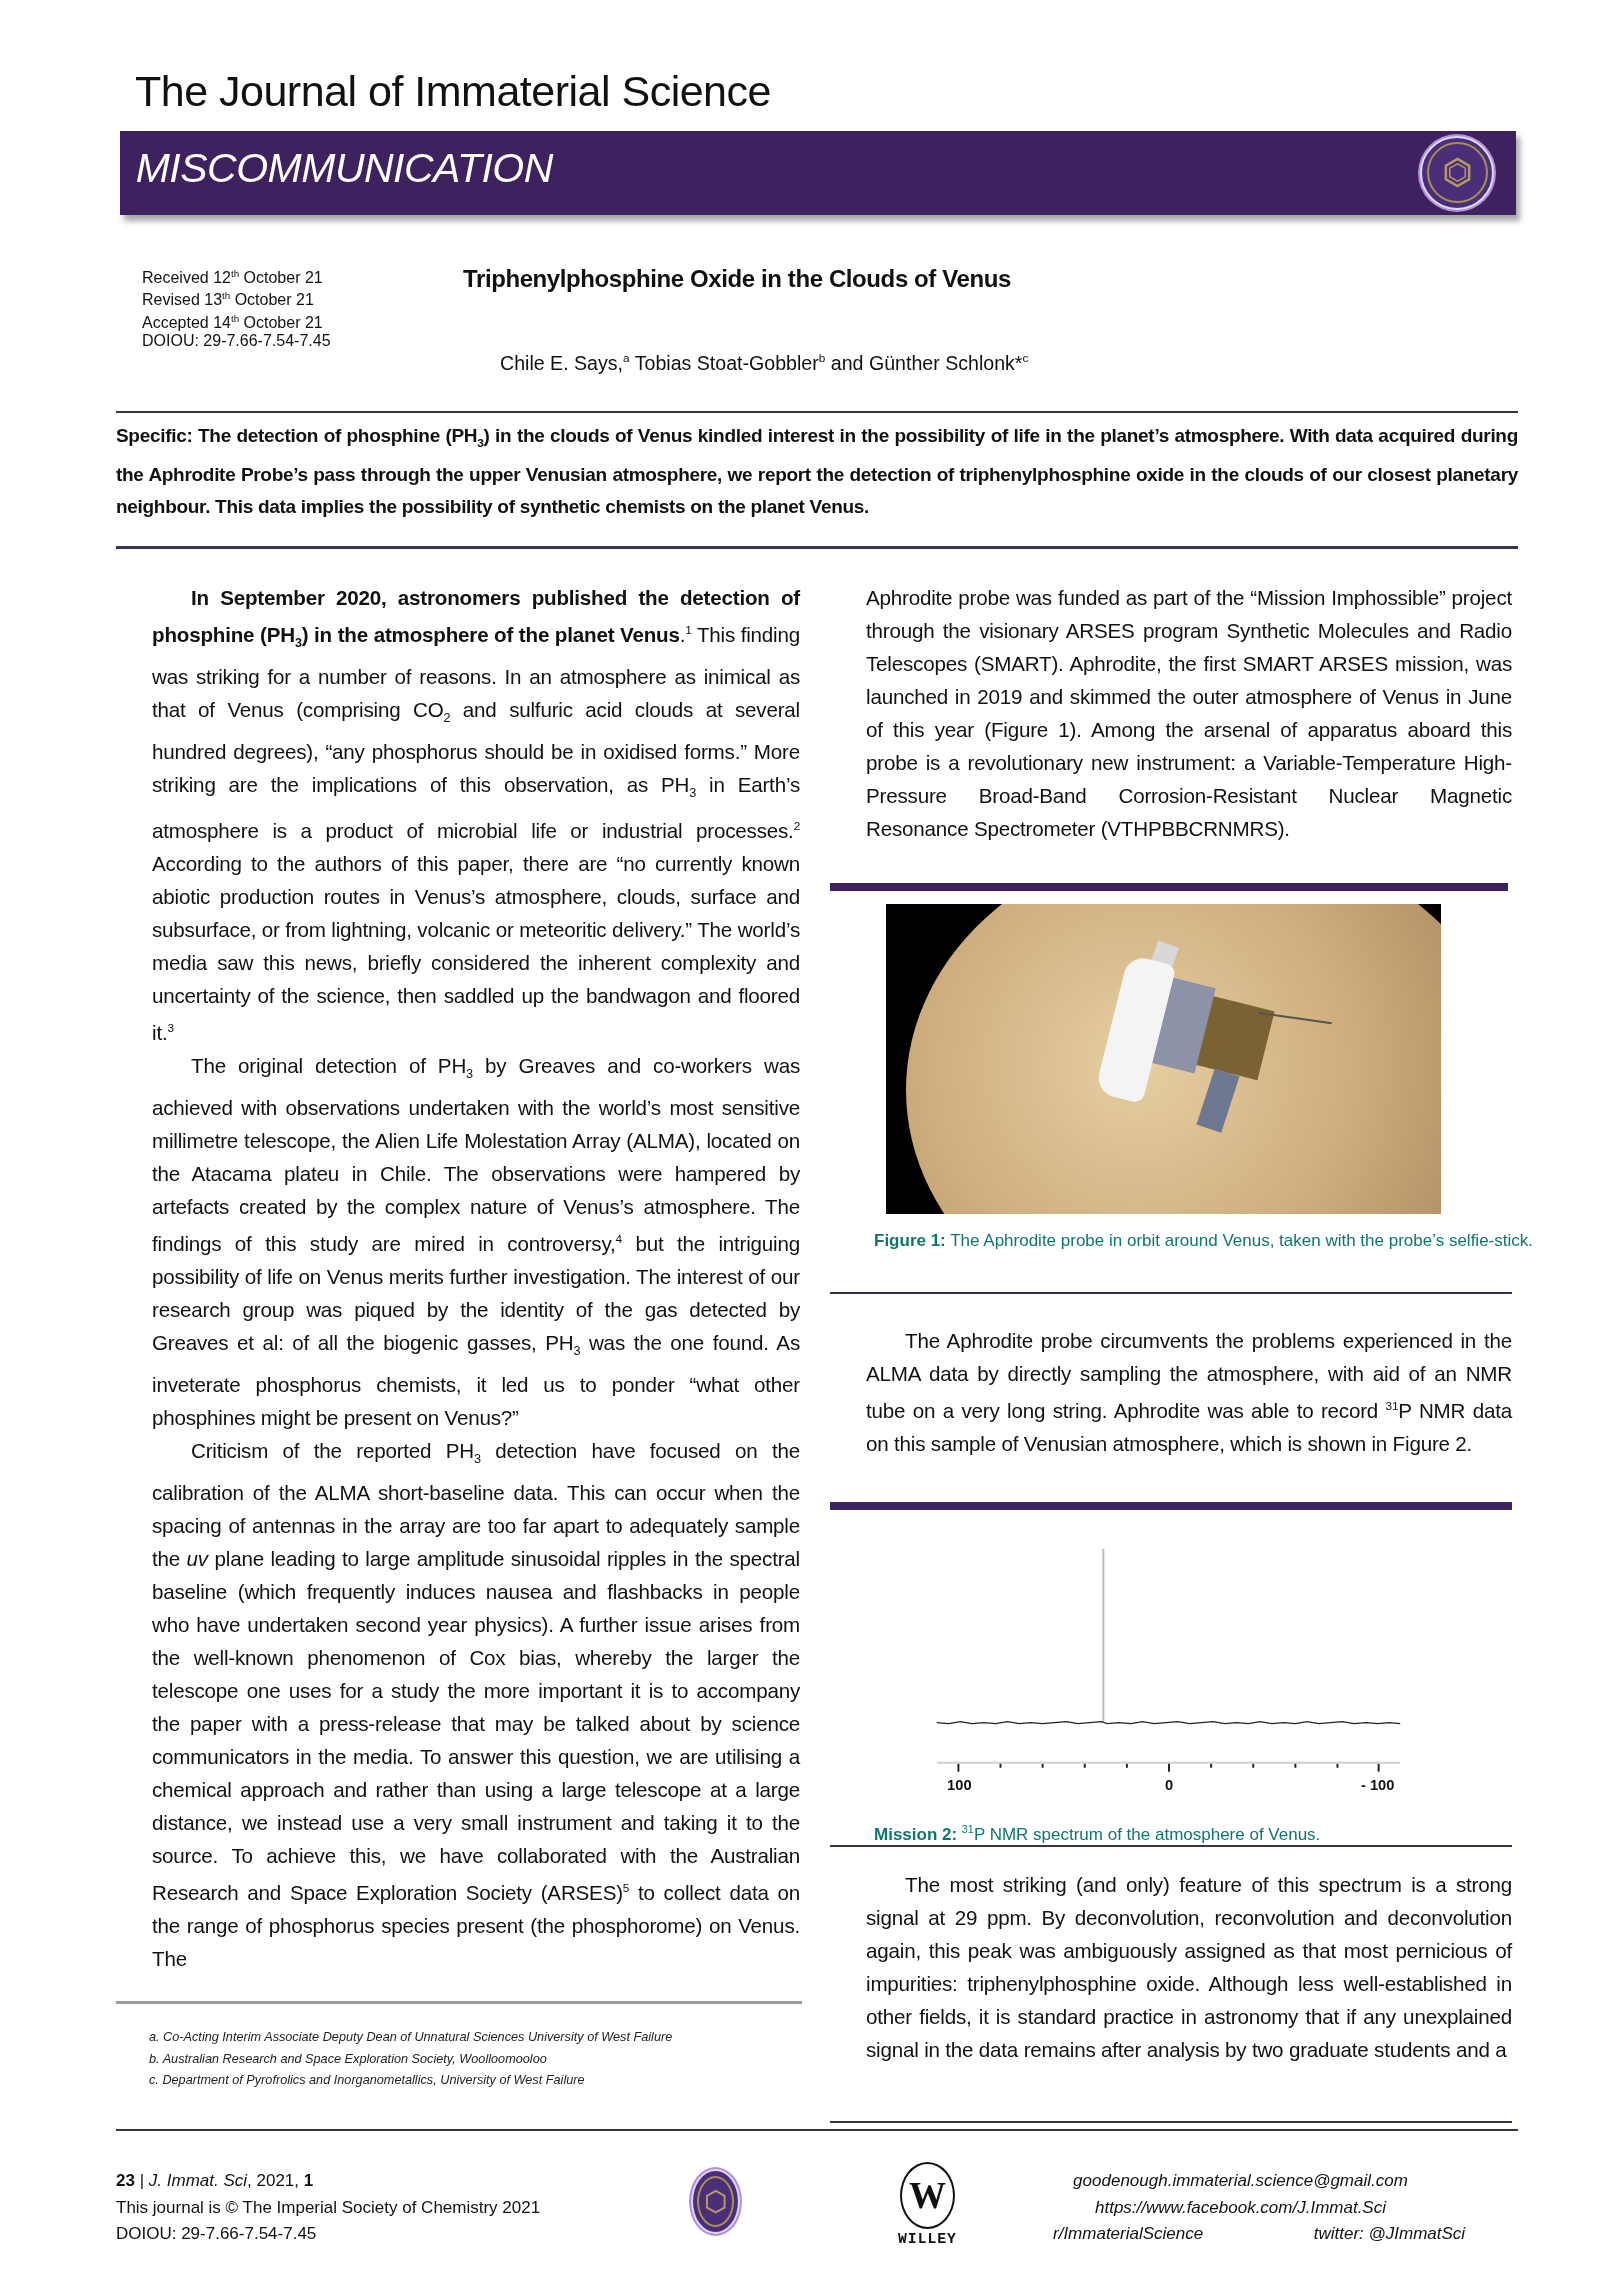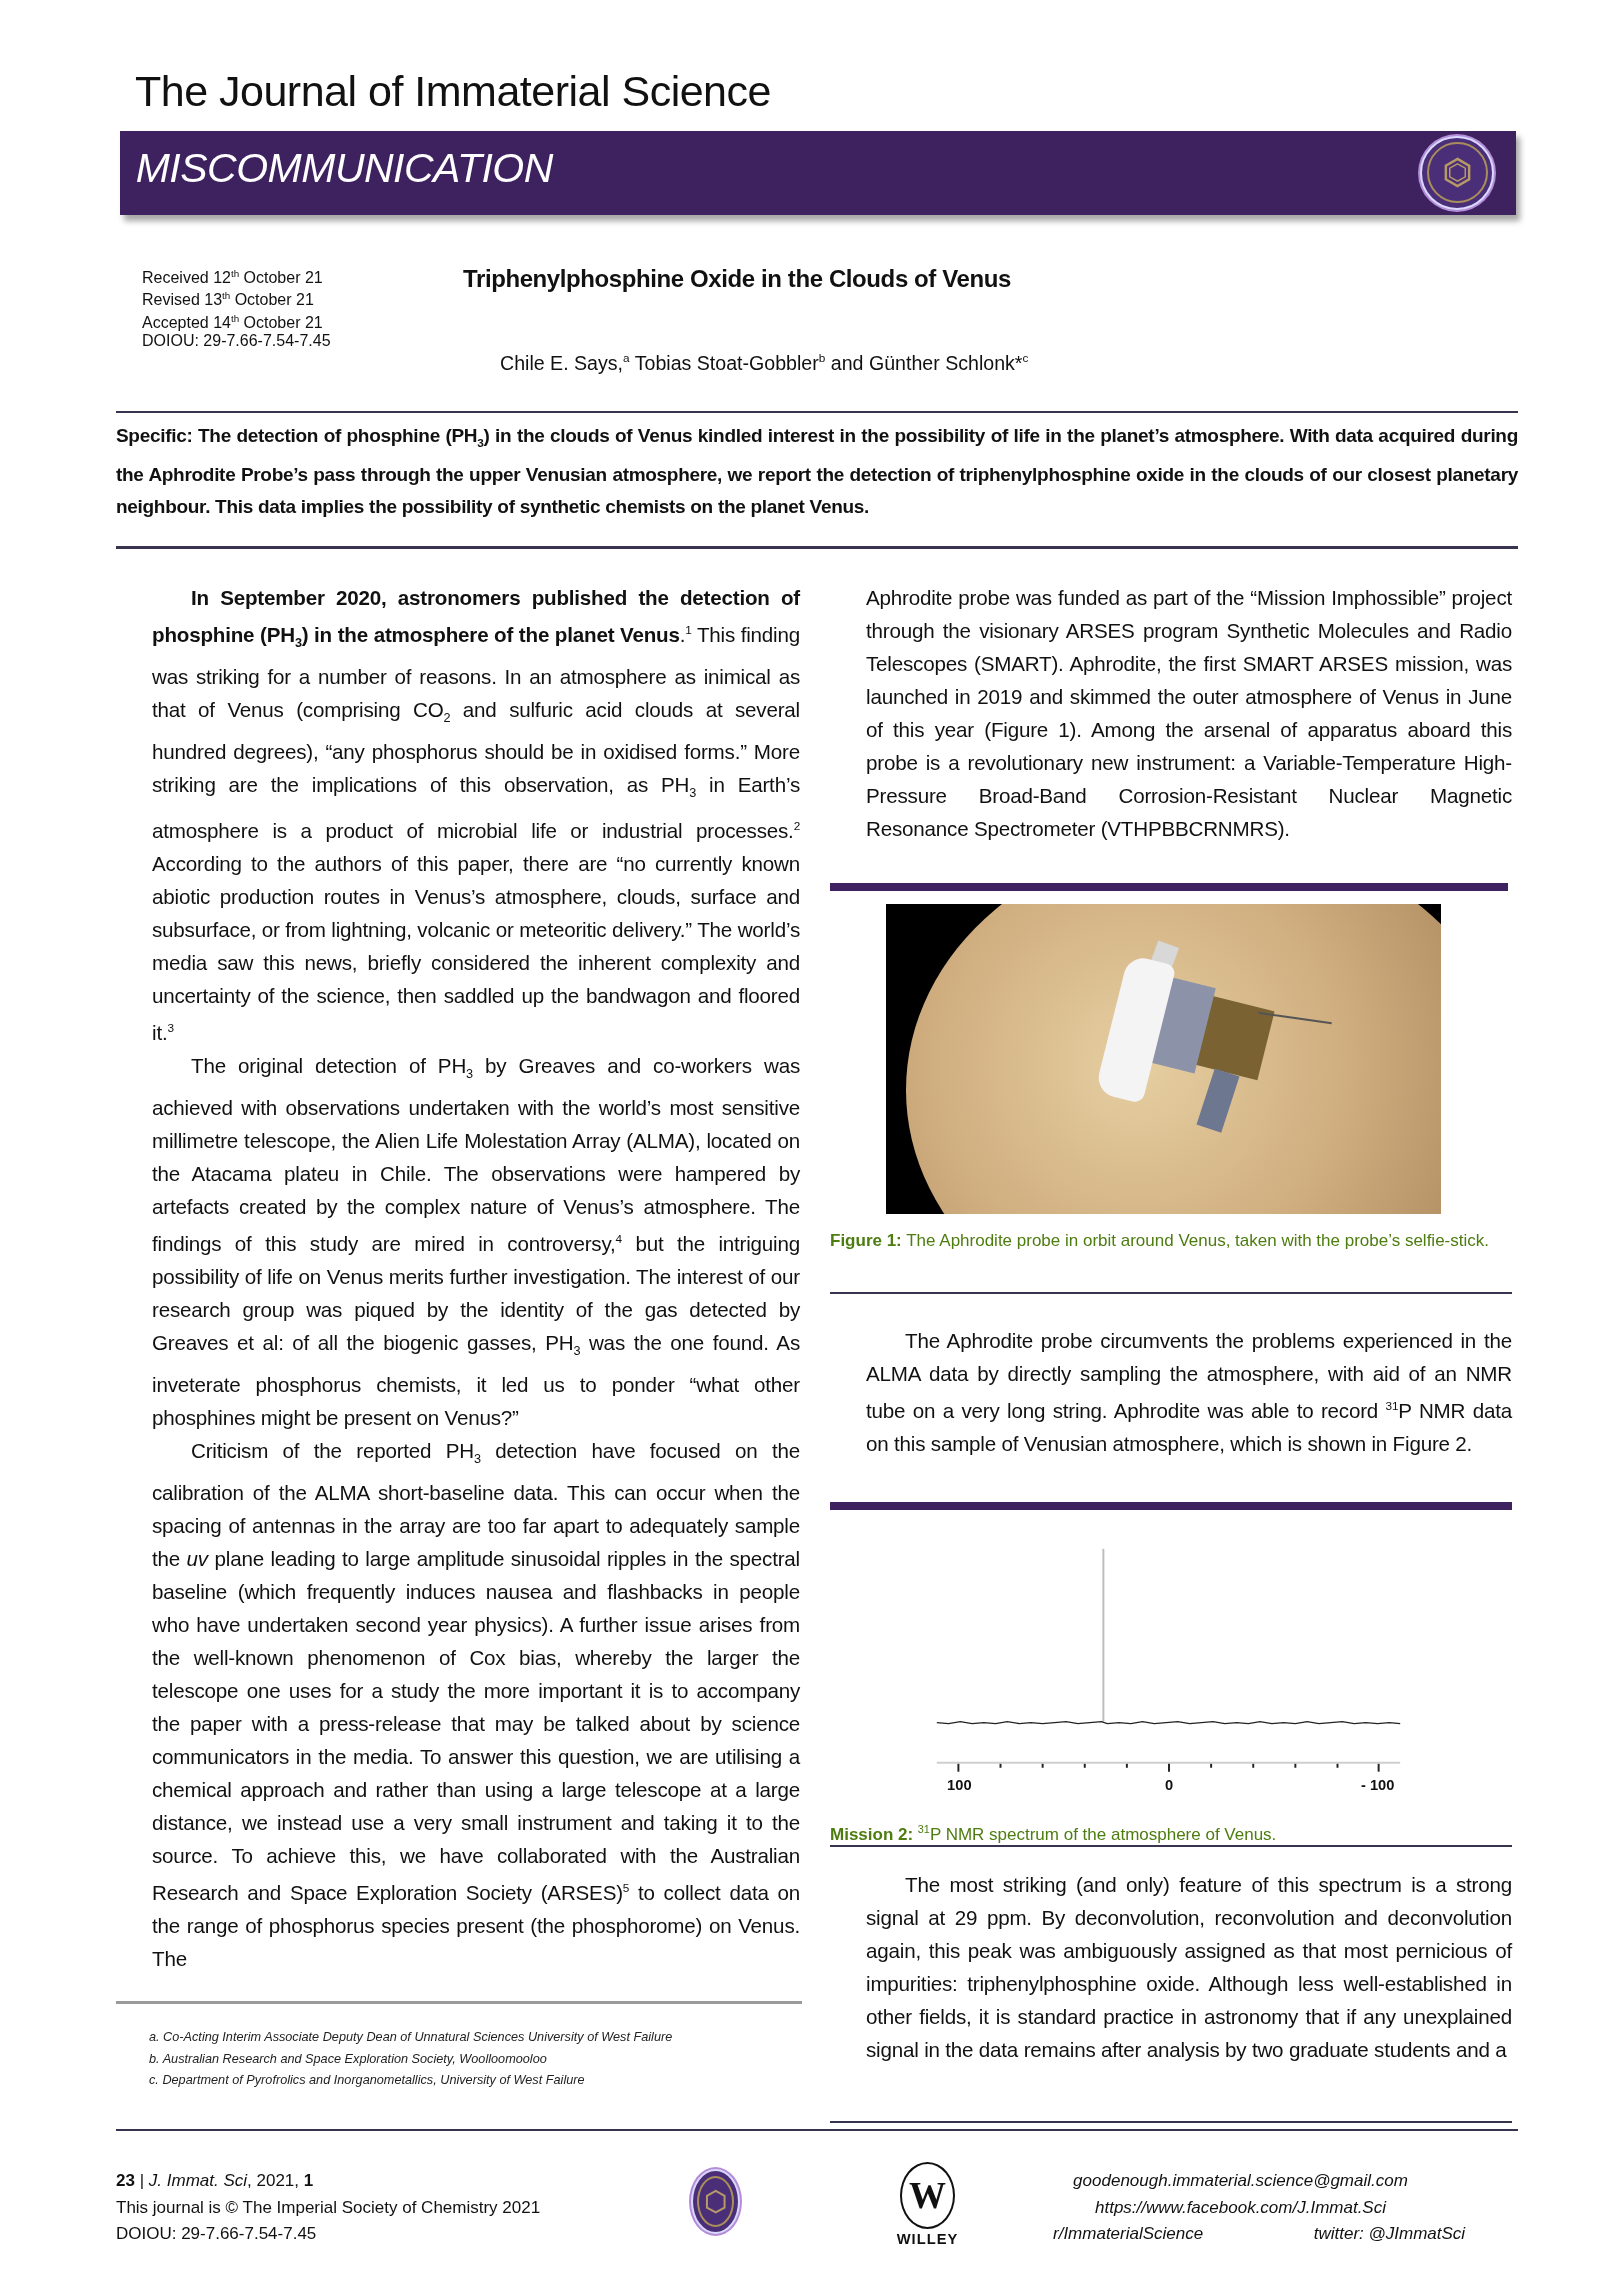--- a/index.html
+++ b/index.html
@@ -40,33 +40,33 @@
   .fig1 { position: absolute; left: 886px; top: 904px; width: 555px; height: 310px; overflow: hidden; background: #000; }
   .venus { position: absolute; left: 19.6px; top: -69px; width: 608px; height: 510px; border-radius: 50%;
            background: radial-gradient(circle at 38% 45%, #e6cfa2 0%, #cfad7e 45%, #b39165 75%, #7a6448 100%); }
   .probe-shield { position: absolute; left: 225px; top: 54px; width: 49px; height: 142px; background: #f4f4f4; border-radius: 19.6px 9.8px 9.8px 19.6px; transform: rotate(14deg); }
   .probe-body { position: absolute; left: 263px; top: 76px; width: 57px; height: 88px; background: #8c93a8; transform: rotate(14deg); }
   .probe-bus { position: absolute; left: 312px; top: 98px; width: 69px; height: 71px; background: #7a6232; transform: rotate(14deg); }
   .probe-panel1 { position: absolute; left: 265px; top: 39px; width: 21.6px; height: 39px; background: #d8d8d8; transform: rotate(20deg); }
   .probe-panel2 { position: absolute; left: 319px; top: 167px; width: 25.5px; height: 59px; background: #6e7790; transform: rotate(18deg); }
   .probe-arm { position: absolute; left: 372px; top: 113px; width: 74px; height: 2px; background: #555; transform: rotate(8deg); }
 
-  .fig-caption { position: absolute; left: 830px; font-size: 17px; line-height: 32px; color: #4d7c0f; width: 682px; text-align: justify; }
+  .fig-caption { position: absolute; left: 874px; font-size: 17px; line-height: 32px; color: #0f766e; width: 682px; text-align: justify; }
   .fig-caption b { font-weight: bold; }
   .fig-caption sup { font-size: 10.8px; }
 
   .nmr { position: absolute; left: 929px; top: 1543px; width: 480px; height: 265px; }
   .nmr svg { width: 100%; height: 100%; }
 
   .footer-left { position: absolute; left: 116px; top: 2168px; font-size: 17px; line-height: 26.5px; color: #111; }
   .footer .seal { left: 691px; top: 2169px; width: 49px; height: 65px; border-radius: 50%; }
   .footer .seal .seal-inner { width: 37px; height: 51px; }
   .wiley { position: absolute; left: 892px; top: 2162px; width: 71px; height: 98px; text-align: center; }
   .wiley-oval { width: 55px; height: 67px; margin: 0 auto; border: 2.9px solid #111; border-radius: 50%; display: flex; align-items: center; justify-content: center; font-family: "Liberation Serif", serif; font-size: 37px; font-weight: bold; }
-  .wiley-label { font-family: Liberation Sans, sans-serif; font-size: 14.7px; font-weight: bold; letter-spacing: 1px; margin-top: 2px; }
+  .wiley-label { font-family: Liberation Mono, monospace; font-size: 14.7px; font-weight: bold; letter-spacing: 1px; margin-top: 2px; }
   .footer-right { position: absolute; left: 1010px; top: 2168px; width: 461px; font-size: 17px; line-height: 26.5px; color: #111; text-align: center; font-style: italic; }
   .social-row { display: flex; justify-content: space-between; padding: 0 5.9px 0 43px; }
 </style>
 </head>
 <body>
 
 <div class="journal-title">The Journal of Immaterial Science</div>
 <div class="banner">
   <div class="banner-text">MISCOMMUNICATION</div>
   <div class="seal">

